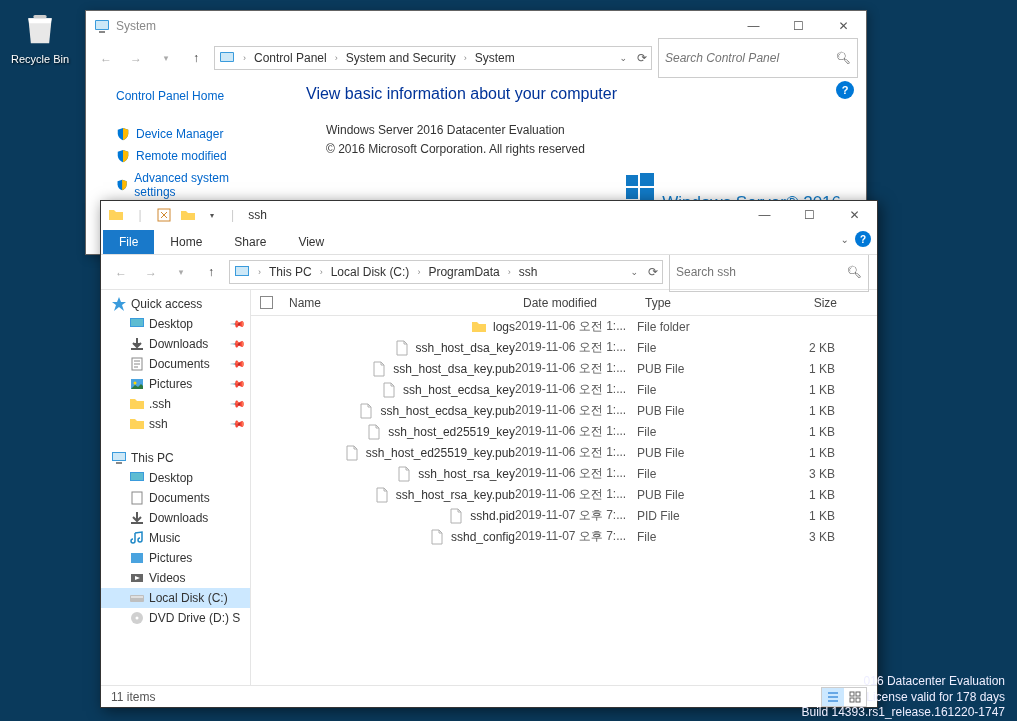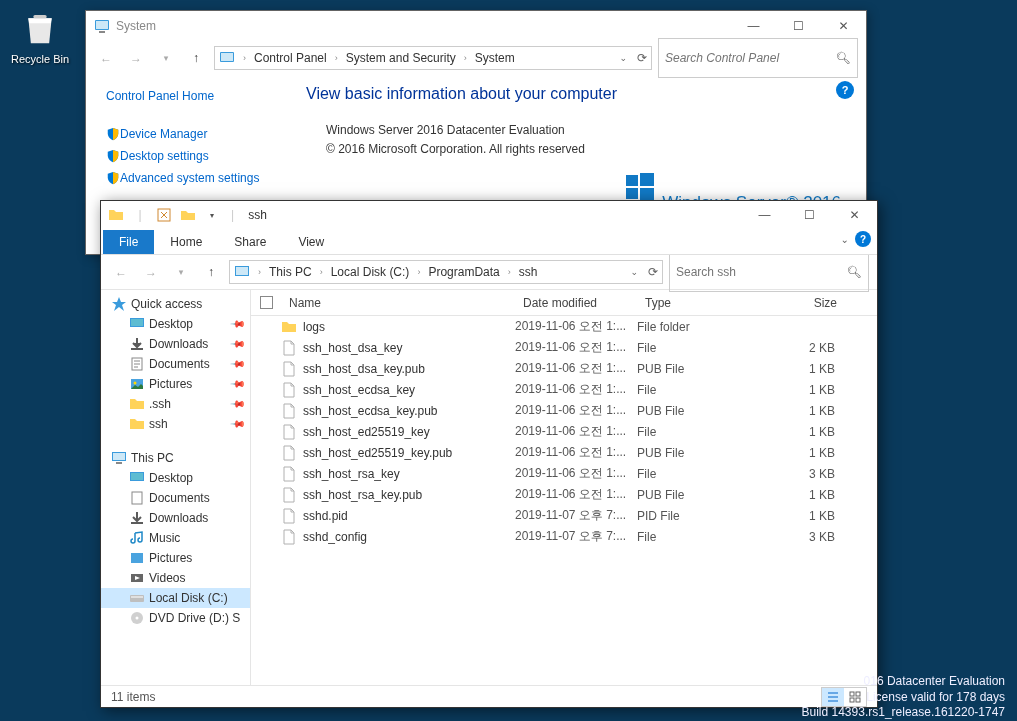--- a/index.html
+++ b/index.html
@@ -23,23 +23,23 @@
 .nav-arrow.enabled { color: #333; }
 .address-bar { flex: 1; height: 24px; border: 1px solid #ccc; display: flex; align-items: center; padding: 0 4px; gap: 4px; overflow: hidden; }
 .bc-item { display: flex; align-items: center; gap: 4px; color: #333; white-space: nowrap; }
 .bc-sep { color: #888; font-size: 9px; padding: 0 4px;}
 .search-box { width: 200px; height: 40px; border: 1px solid #ccc; display: flex; align-items: center; padding: 0 6px; }
 .search-box input { border: none; outline: none; flex: 1; color: #888; font-style: italic; font-size: 12px; }
 .search-box.e input { font-style: normal; }
 .search-box .s-icon { color: #555; }
 
 .sys-body { display: flex; height: calc(100% - 64px); }
-.sys-sidebar { width: 200px; padding: 14px 10px; }
+.sys-sidebar { width: 200px; padding: 14px 20px; }
 .cp-home { color: #0066cc; margin-bottom: 20px; padding-left: 10px; }
-.sys-link { display: flex; align-items: center; color: #0066cc; padding: 4px 10px; }
+.sys-link { display: flex; align-items: center; gap: 6px; color: #0066cc; padding: 4px 10px; }
 .shield-ico { width: 14px; height: 14px; }
 .sys-main { flex: 1; padding: 10px 20px; }
 .sys-main h2 { color: #003399; font-weight: normal; font-size: 16px; margin-bottom: 18px; }
 .sys-main .section-title { color: #333; margin-bottom: 10px; }
 .sys-main .indented { padding-left: 20px; color: #333; line-height: 1.6; }
 .ws-logo { position: absolute; right: 25px; top: 150px; display: flex; align-items: center; gap: 8px; color: #1179c5; }
 .ws-logo .os-text { font-size: 17px; margin-top: 32px; }
 .help-icon { position: absolute; top: 70px; right: 12px; width: 18px; height: 18px; background: #0078d7; border-radius: 50%; color: #fff; display: flex; align-items: center; justify-content: center; font-size: 11px; font-weight: bold; }
 
 
@@ -72,21 +72,21 @@
 .col-headers { display: flex; height: 26px; align-items: center; border-bottom: 1px solid #e5e5e5; color: #444; }
 .col-headers > div { padding: 0 8px; display: flex; align-items: center; height: 100%; border-right: 0px solid #f0f0f0;}
 .col-check { width: 30px; justify-content: center; }
 .col-name { width: 234px; }
 .col-date { width: 122px; }
 .col-type { width: 118px; }
 .col-size { width: 90px; justify-content: flex-end; }
 
 .file-row { display: flex; height: 21px; align-items: center; color: #333; }
 .file-row .col-check { width: 30px; }
-.file-row .col-name { width: 234px; display: flex; align-items: center; gap: 6px; }
+.file-row .col-name { width: 234px; display: flex; align-items: center; gap: 6px; justify-content: flex-end; }
 .file-row .col-date { width: 122px; color: #555; white-space: nowrap; overflow: hidden; }
 .file-row .col-type { width: 118px; color: #555; }
 .file-row .col-size { width: 90px; text-align: right; padding-right: 10px; color: #555; }
 .file-ico { width: 16px; height: 16px; flex-shrink: 0; }
 
 .status-bar { height: 22px; border-top: 1px solid #e5e5e5; display: flex; align-items: center; padding: 0 10px; color: #555; background: #fff;}
 .status-bar .spacer { flex: 1; }
 .view-toggle { display: flex; border: 1px solid #ccc; }
 .view-toggle > div { width: 22px; height: 18px; display:flex; align-items:center; justify-content:center; }
 .view-toggle > div.active { background: #cce8ff; }
@@ -157,21 +157,21 @@
             <path d="M8 1l6 2v4c0 4-3 7-6 8-3-1-6-4-6-8V3z" fill="#0078d7"></path>
             <path d="M8 1l6 2v4c0 4-3 7-6 8V1z" fill="#ffb900"></path>
           </svg>
         <span>Device Manager</span>
       </div>
       <div class="sys-link">
         <svg class="shield-ico" viewBox="0 0 16 16">
             <path d="M8 1l6 2v4c0 4-3 7-6 8-3-1-6-4-6-8V3z" fill="#0078d7"></path>
             <path d="M8 1l6 2v4c0 4-3 7-6 8V1z" fill="#ffb900"></path>
           </svg>
-        <span>Desktop settings</span>
+        <span>Remote modified</span>
       </div>
       <div class="sys-link">
         <svg class="shield-ico" viewBox="0 0 16 16">
             <path d="M8 1l6 2v4c0 4-3 7-6 8-3-1-6-4-6-8V3z" fill="#0078d7"></path>
             <path d="M8 1l6 2v4c0 4-3 7-6 8V1z" fill="#ffb900"></path>
           </svg>
         <span>Advanced system settings</span>
       </div>
     </div>
     <div class="sys-main">

